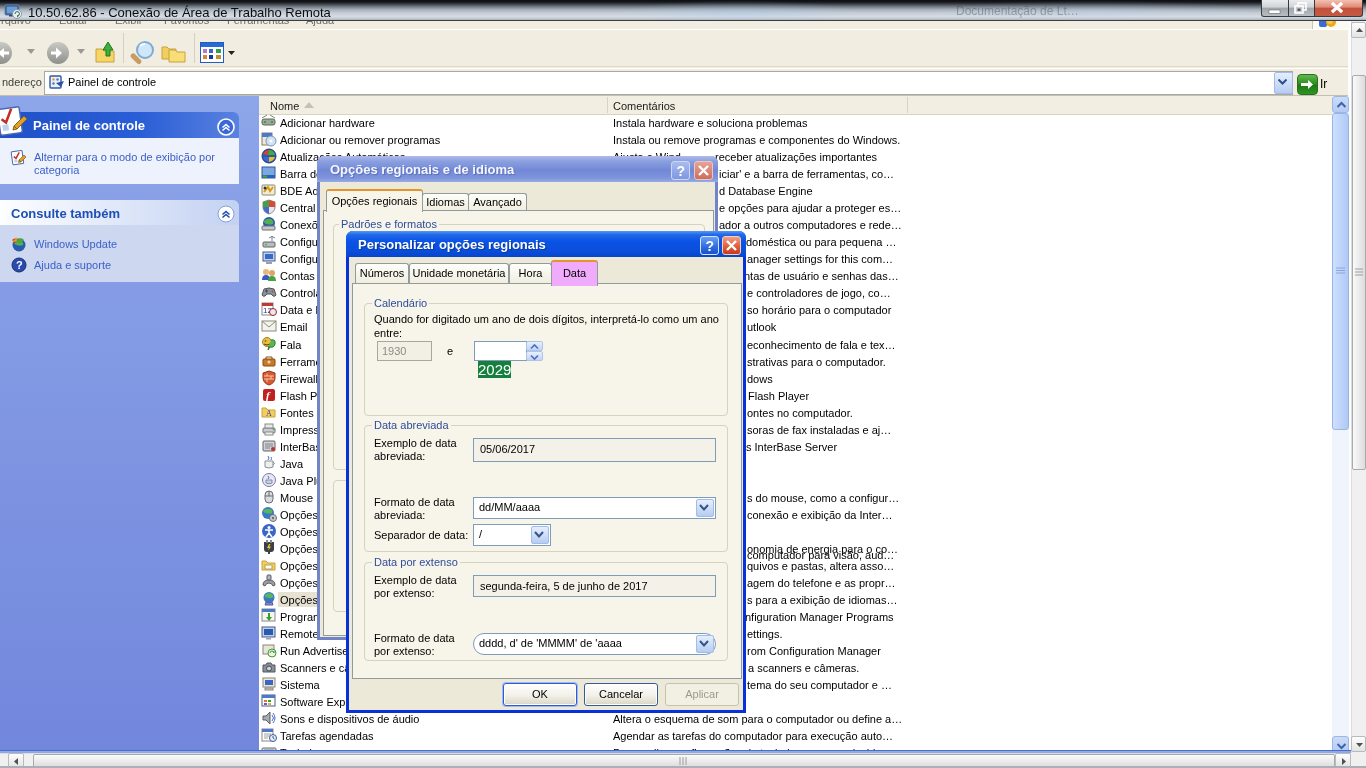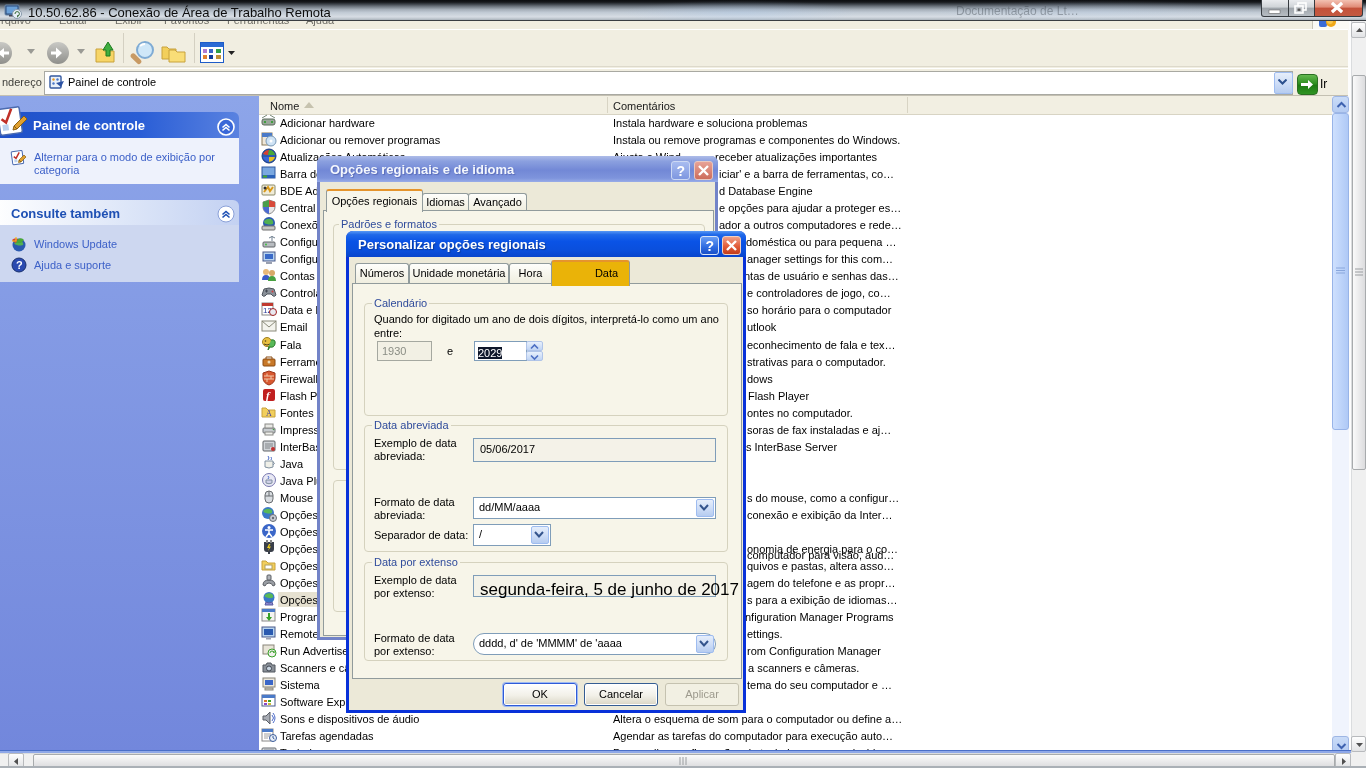--- a/index.html
+++ b/index.html
@@ -9,21 +9,21 @@
 .dlg-label{font-size:11px;color:#000;white-space:nowrap;}
 .gcap{font-size:11px;color:#2f4b9b;white-space:nowrap;background:#f7f5e9;padding:0 2px;}
 .combo{background:#fff;border:1px solid #7f9db9;}
 .ddbtn{position:absolute;right:1px;top:1px;bottom:1px;width:16px;
  background:linear-gradient(180deg,#e6eefb 0%,#cfdef7 50%,#b6ccf0 100%);
  border:1px solid #9ebcf0;border-radius:2px;}
 .ddbtn svg{position:absolute;left:2px;top:4px;}
 .tab{position:absolute;border:1px solid #919b9c;border-bottom:none;
  border-radius:3px 3px 0 0;background:linear-gradient(180deg,#fefefb,#efedde);
  font-size:11px;color:#000;text-align:center;}
-.tabsel{background:#eab308;border-top:2px solid #e5942c;z-index:5;padding-left:32px;}
+.tabsel{background:#f0abfc;border-top:2px solid #e5942c;z-index:5;}
 .btn{position:absolute;width:72px;height:21px;border:1px solid #355d93;border-radius:3px;
  background:linear-gradient(180deg,#ffffff 0%,#f2f0e8 55%,#e0dccd 90%,#d4cfc0 100%);
  font-size:11px;text-align:center;line-height:20px;color:#000;
  box-shadow:inset 0 0 0 1px #fff;}
 </style></head><body>
 
 <div class="ab" style="left:0;top:21px;width:1348px;height:75px;background:#f1eee1;"></div>
 <div class="ab" style="left:1348px;top:21px;width:3px;height:732px;background:#fdfdfd;"></div>
 <div class="ab" style="left:0;top:21px;width:1310px;height:8px;overflow:hidden;">
     <div class="ab" style="left:0;top:-7px;font-size:11px;color:#6e6d66;white-space:nowrap;">
@@ -513,21 +513,21 @@
 <div class="ab" style="left:352px;top:283px;width:388px;height:394px;background:#f7f5e9;border:1px solid #919b9c;"></div>
 <div class="ab" style="left:364px;top:303px;width:364px;height:113px;border:1px solid #d5d2be;border-radius:4px;box-sizing:border-box;"></div>
 <div class="ab gcap" style="left:372px;top:297px;">Calendário</div>
 <div class="ab dlg-label" style="left:374px;top:313px;">Quando for digitado um ano de dois dígitos, interpretá-lo como um ano</div>
 <div class="ab dlg-label" style="left:374px;top:327px;">entre:</div>
 <div class="ab" style="left:377px;top:341px;width:55px;height:20px;background:#f2f0e4;border:1px solid #a5a8a0;box-sizing:border-box;">
     <span style="position:absolute;left:4px;top:3px;font-size:11px;color:#8a8d84;">1930</span>
   </div>
 <div class="ab dlg-label" style="left:447px;top:345px;">e</div>
 <div class="ab" style="left:474px;top:341px;width:53px;height:20px;background:#fff;border:1px solid #7f9db9;box-sizing:border-box;">
-    <span style="position:absolute;left:3px;top:5px;font-size:11px;color:#fff;background:#0f172a;">2029</span>
+    <span style="position:absolute;left:3px;top:19px;font-size:15px;color:#fff;background:#15803d;">2029</span>
   </div>
 <div class="ab" style="left:526px;top:341px;width:17px;height:10px;background:linear-gradient(180deg,#e8f0fc,#c0d4f4);border:1px solid #b0c4e8;box-sizing:border-box;border-radius:2px;">
     <svg width="15" height="8" style="position:absolute;left:0;top:1px;">
       <path d="M4 5.5 L7.5 2 L11 5.5" stroke="#4d6fc3" stroke-width="1.6" fill="none"></path>
     </svg>
   </div>
 <div class="ab" style="left:526px;top:351px;width:17px;height:10px;background:linear-gradient(180deg,#e8f0fc,#c0d4f4);border:1px solid #b0c4e8;box-sizing:border-box;border-radius:2px;">
     <svg width="15" height="8" style="position:absolute;left:0;top:1px;">
       <path d="M4 2.5 L7.5 6 L11 2.5" stroke="#4d6fc3" stroke-width="1.6" fill="none"></path>
     </svg>
@@ -553,21 +553,21 @@
     <div class="ddbtn">
       <svg width="10" height="7">
         <path d="M1 1 L5 5.5 L9 1" stroke="#34548c" stroke-width="2" fill="none"></path>
       </svg>
     </div>
   </div>
 <div class="ab" style="left:364px;top:562px;width:364px;height:99px;border:1px solid #d5d2be;border-radius:4px;box-sizing:border-box;"></div>
 <div class="ab gcap" style="left:372px;top:556px;">Data por extenso</div>
 <div class="ab dlg-label" style="left:374px;top:574px;line-height:13px;">Exemplo de data<br>por extenso:</div>
 <div class="ab" style="left:473px;top:575px;width:243px;height:22px;background:#f4f2e8;border:1px solid #7f9db9;box-sizing:border-box;">
-    <span style="position:absolute;left:6px;top:4px;font-size:17px;color:#000;white-space:nowrap;">segunda-feira, 5 de junho de 2017</span>
+    <span style="position:absolute;left:6px;top:4px;font-size:11px;color:#000;white-space:nowrap;">segunda-feira, 5 de junho de 2017</span>
   </div>
 <div class="ab dlg-label" style="left:374px;top:632px;line-height:13px;">Formato de data<br>por extenso:</div>
 <div class="ab combo" style="left:473px;top:633px;width:243px;height:22px;box-sizing:border-box;border-radius:11px;">
     <span style="position:absolute;left:5px;top:3px;font-size:11px;color:#000;white-space:nowrap;">dddd, d' de 'MMMM' de 'aaaa</span>
     <div class="ddbtn">
       <svg width="10" height="7">
         <path d="M1 1 L5 5.5 L9 1" stroke="#34548c" stroke-width="2" fill="none"></path>
       </svg>
     </div>
   </div>

